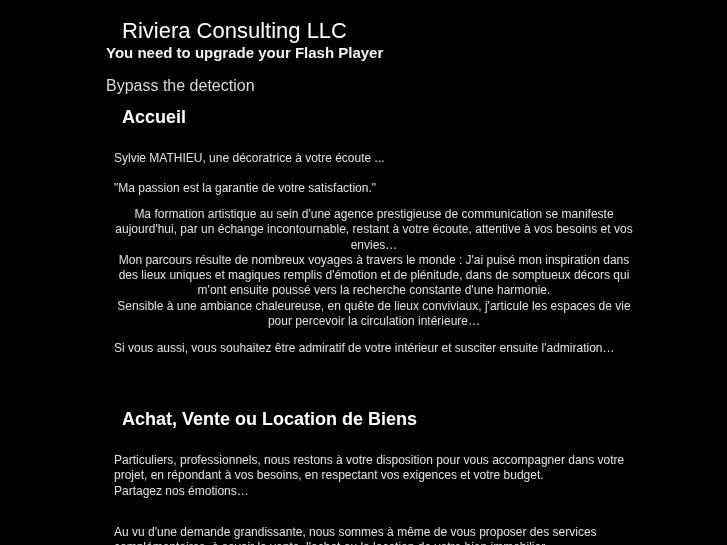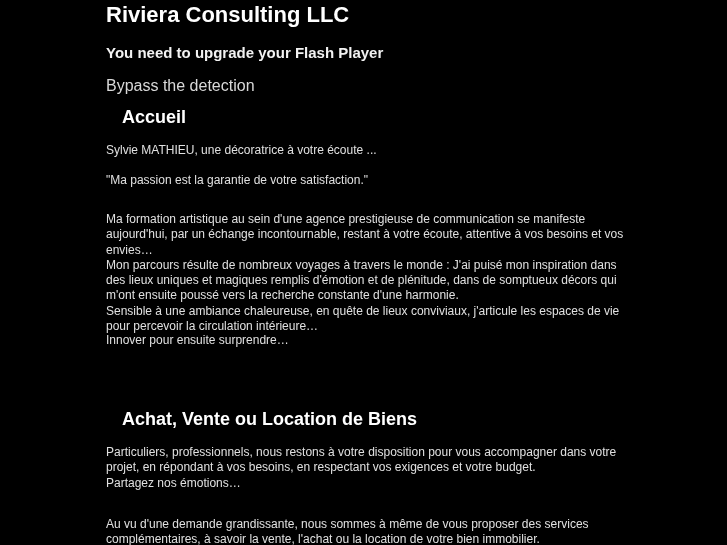--- a/index.html
+++ b/index.html
@@ -3,50 +3,50 @@
   <meta charset="utf-8">
   <style>
     html, body { margin: 0; padding: 0; background: #000; }
     body {
       width: 727px; height: 545px; overflow: hidden;
       color: #fff;
       font-family: "Liberation Sans", sans-serif;
       position: relative;
     }
     .wrap { position: absolute; left: 106px; top: 0; width: 520px; }
-    h1 { font-size: 22px; font-weight: bold; margin: 0; position: absolute; top: 2px; left: 0; white-space: nowrap; color:#fff; }
+    h1 { font-size: 22px; font-weight: normal; margin: 16px; position: absolute; top: 2px; left: 0; white-space: nowrap; color:#fff; }
     .flash { position: absolute; top: 44px; left: 0; font-size: 15px; font-weight: bold; color:#f2f2f2; white-space: nowrap; }
     .bypass { position: absolute; top: 77px; left: 0; font-size: 16px; color:#d9d9d9; white-space: nowrap; }
     h2 { font-size: 18px; font-weight: bold; margin: 0; position: absolute; left: 16px; white-space: nowrap; color:#fff; }
-    .p { position: absolute; left: 0; width: 520px; font-size: 12px; line-height: 15.3px; color: #e0e0e0; margin: 0; }
+    .p { position: absolute; left: 0; width: 520px; font-size: 12px; line-height: 15.3px; color: #e0e0e0; margin: 8px; }
     .p span { display: block; }
   </style>
 </head>
 <body>
 
 <div class="wrap">
   <h1>Riviera Consulting LLC</h1>
   <div class="flash">You need to upgrade your Flash Player</div>
   <a class="bypass">Bypass the detection</a>
 
   <h2 style="top:107px;">Accueil</h2>
 
   <p class="p" style="top:143px;">
     <span>Sylvie MATHIEU, une décoratrice à votre écoute ...</span>
   </p>
   <p class="p" style="top:173px;">
     <span>"Ma passion est la garantie de votre satisfaction."</span>
   </p>
-  <p class="p" style="top:212px;">
+  <p class="p" style="top:199px;text-align:center;">
     <span>Ma formation artistique au sein d'une agence prestigieuse de communication se manifeste aujourd'hui, par un échange incontournable, restant à votre écoute, attentive à vos besoins et vos envies…</span>
     <span>Mon parcours résulte de nombreux voyages à travers le monde : J'ai puisé mon inspiration dans des lieux uniques et magiques remplis d'émotion et de plénitude, dans de somptueux décors qui m'ont ensuite poussé vers la recherche constante d'une harmonie.</span>
     <span>Sensible à une ambiance chaleureuse, en quête de lieux conviviaux, j'articule les espaces de vie pour percevoir la circulation intérieure…</span>
   </p>
   <p class="p" style="top:333px;">
-    <span>Innover pour ensuite surprendre…</span>
+    <span>Si vous aussi, vous souhaitez être admiratif de votre intérieur et susciter ensuite l'admiration…</span>
   </p>
 
   <h2 style="top:409px;">Achat, Vente ou Location de Biens</h2>
 
   <p class="p" style="top:445px;">
     <span>Particuliers, professionnels, nous restons à votre disposition pour vous accompagner dans votre projet, en répondant à vos besoins, en respectant vos exigences et votre budget.</span>
     <span>Partagez nos émotions…</span>
   </p>
   <p class="p" style="top:517px;">
     <span>Au vu d'une demande grandissante, nous sommes à même de vous proposer des services complémentaires, à savoir la vente, l'achat ou la location de votre bien immobilier.</span>

